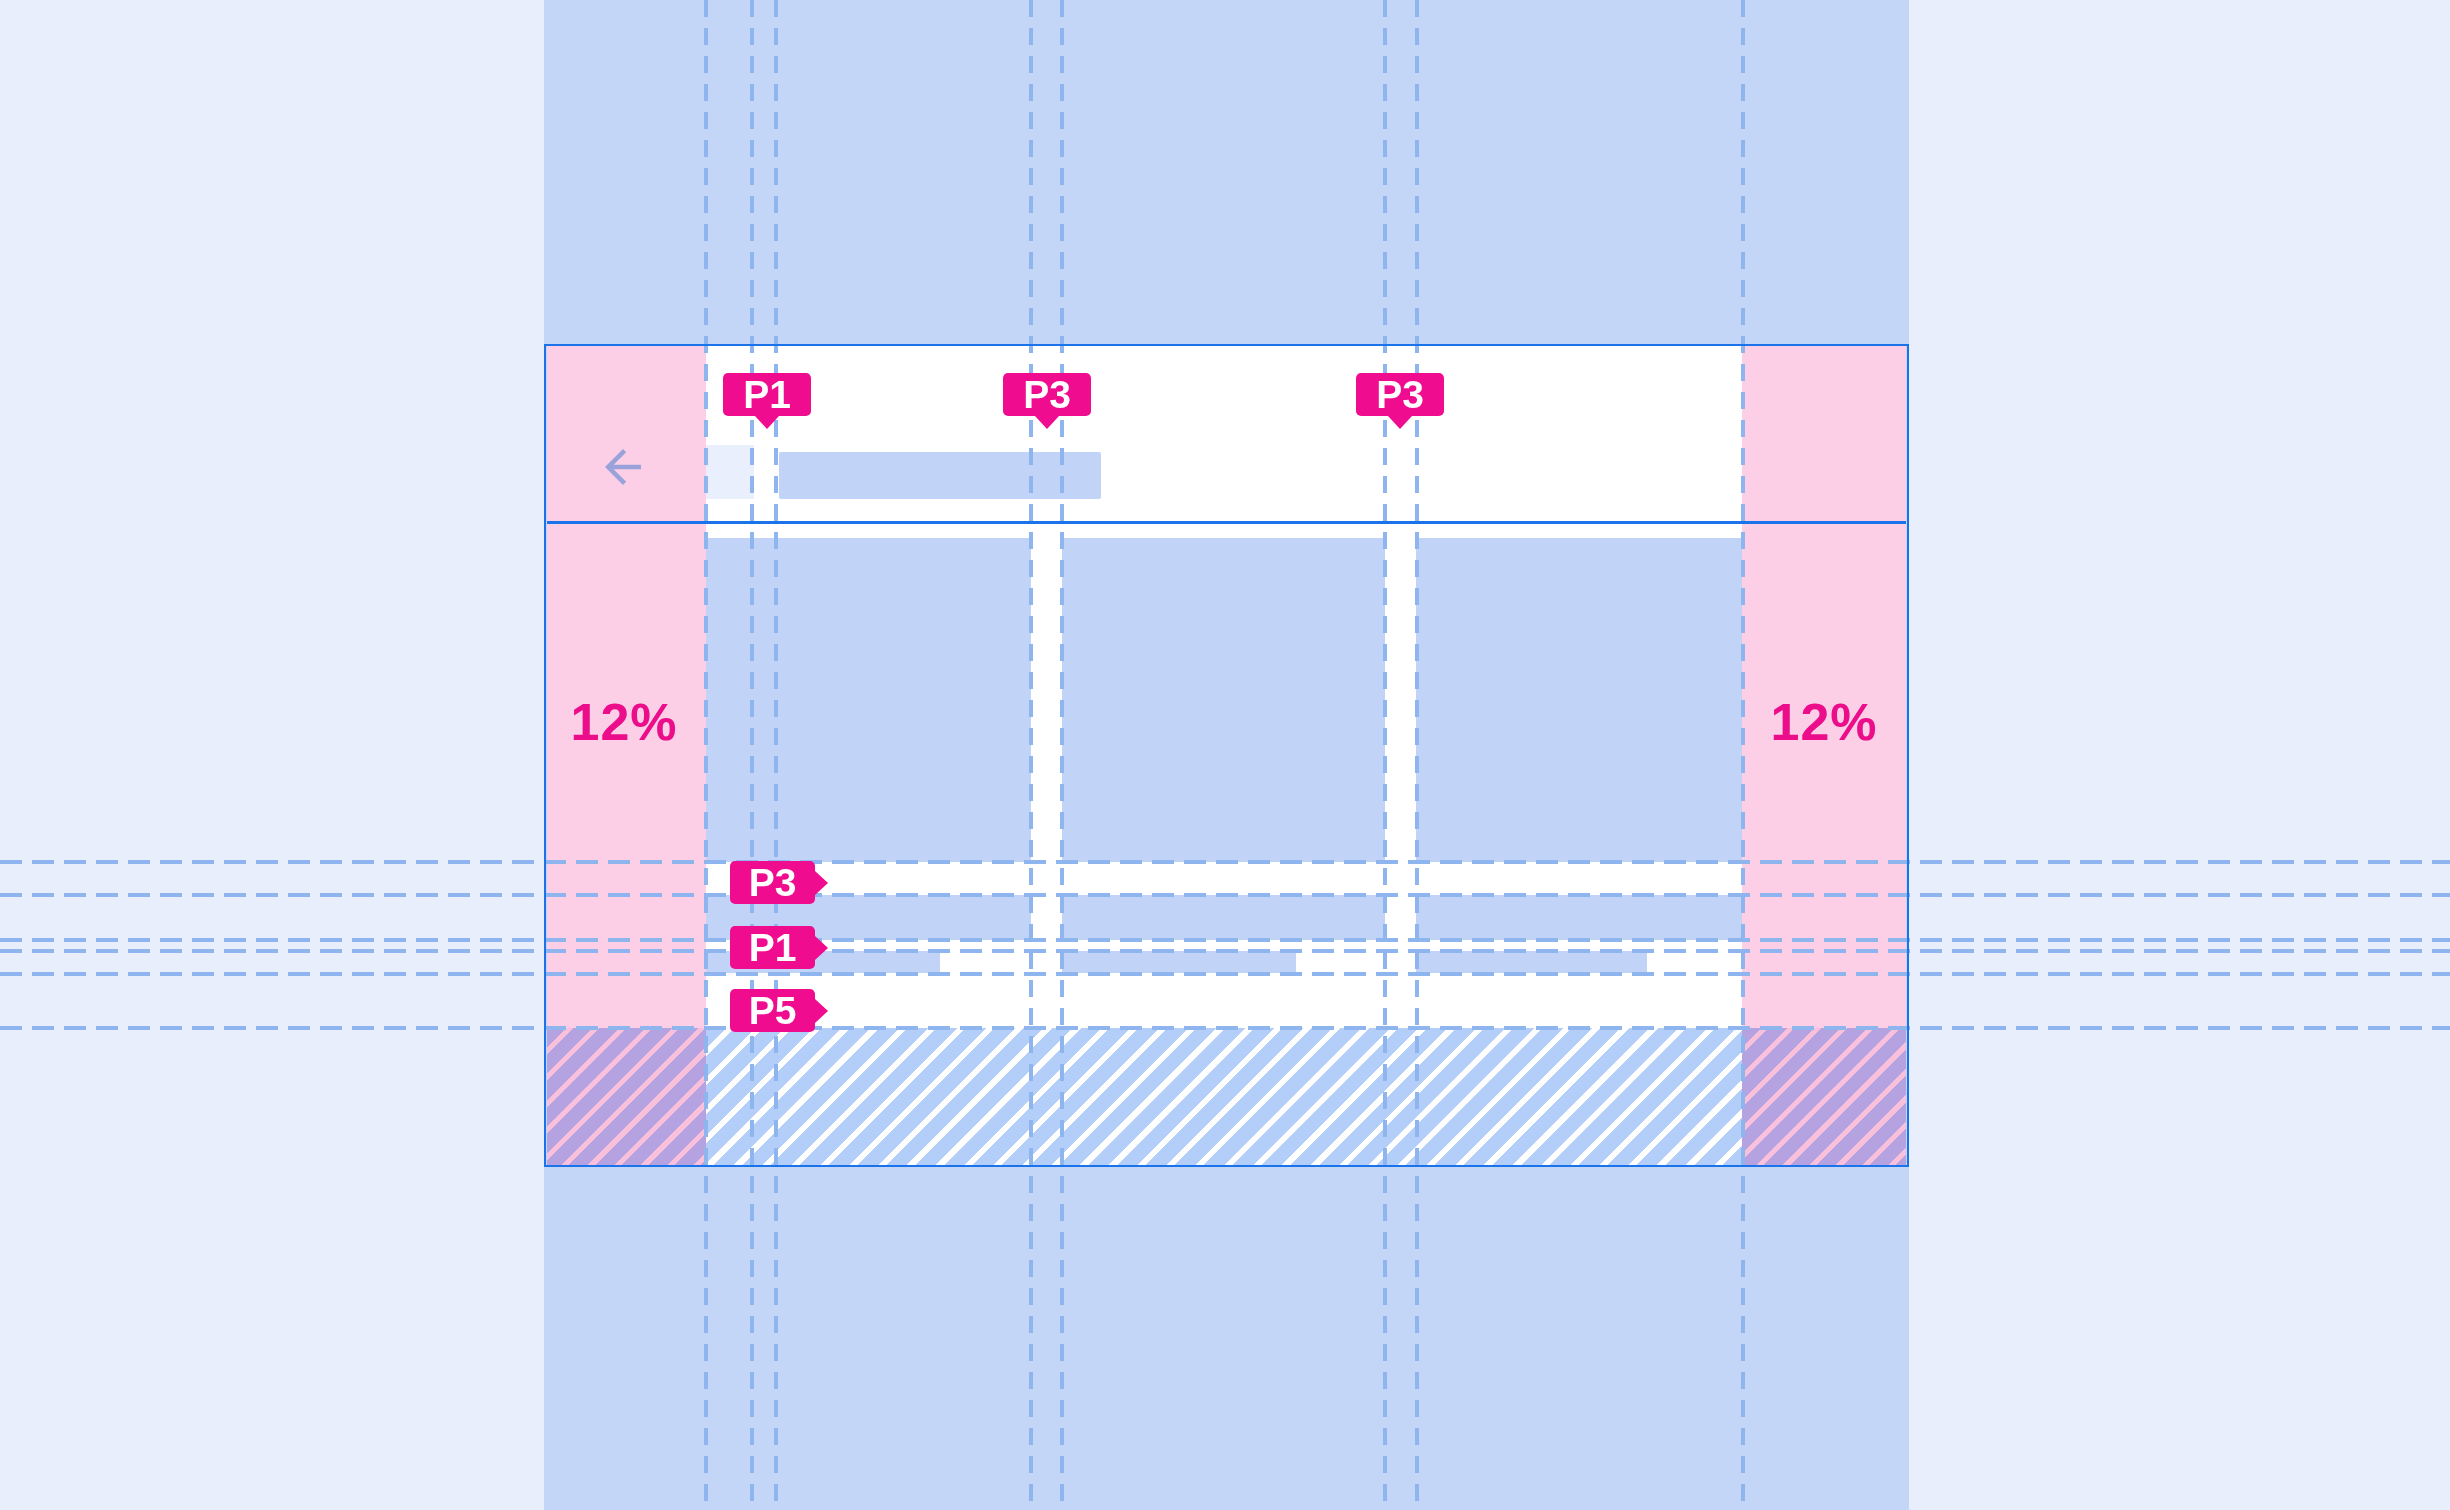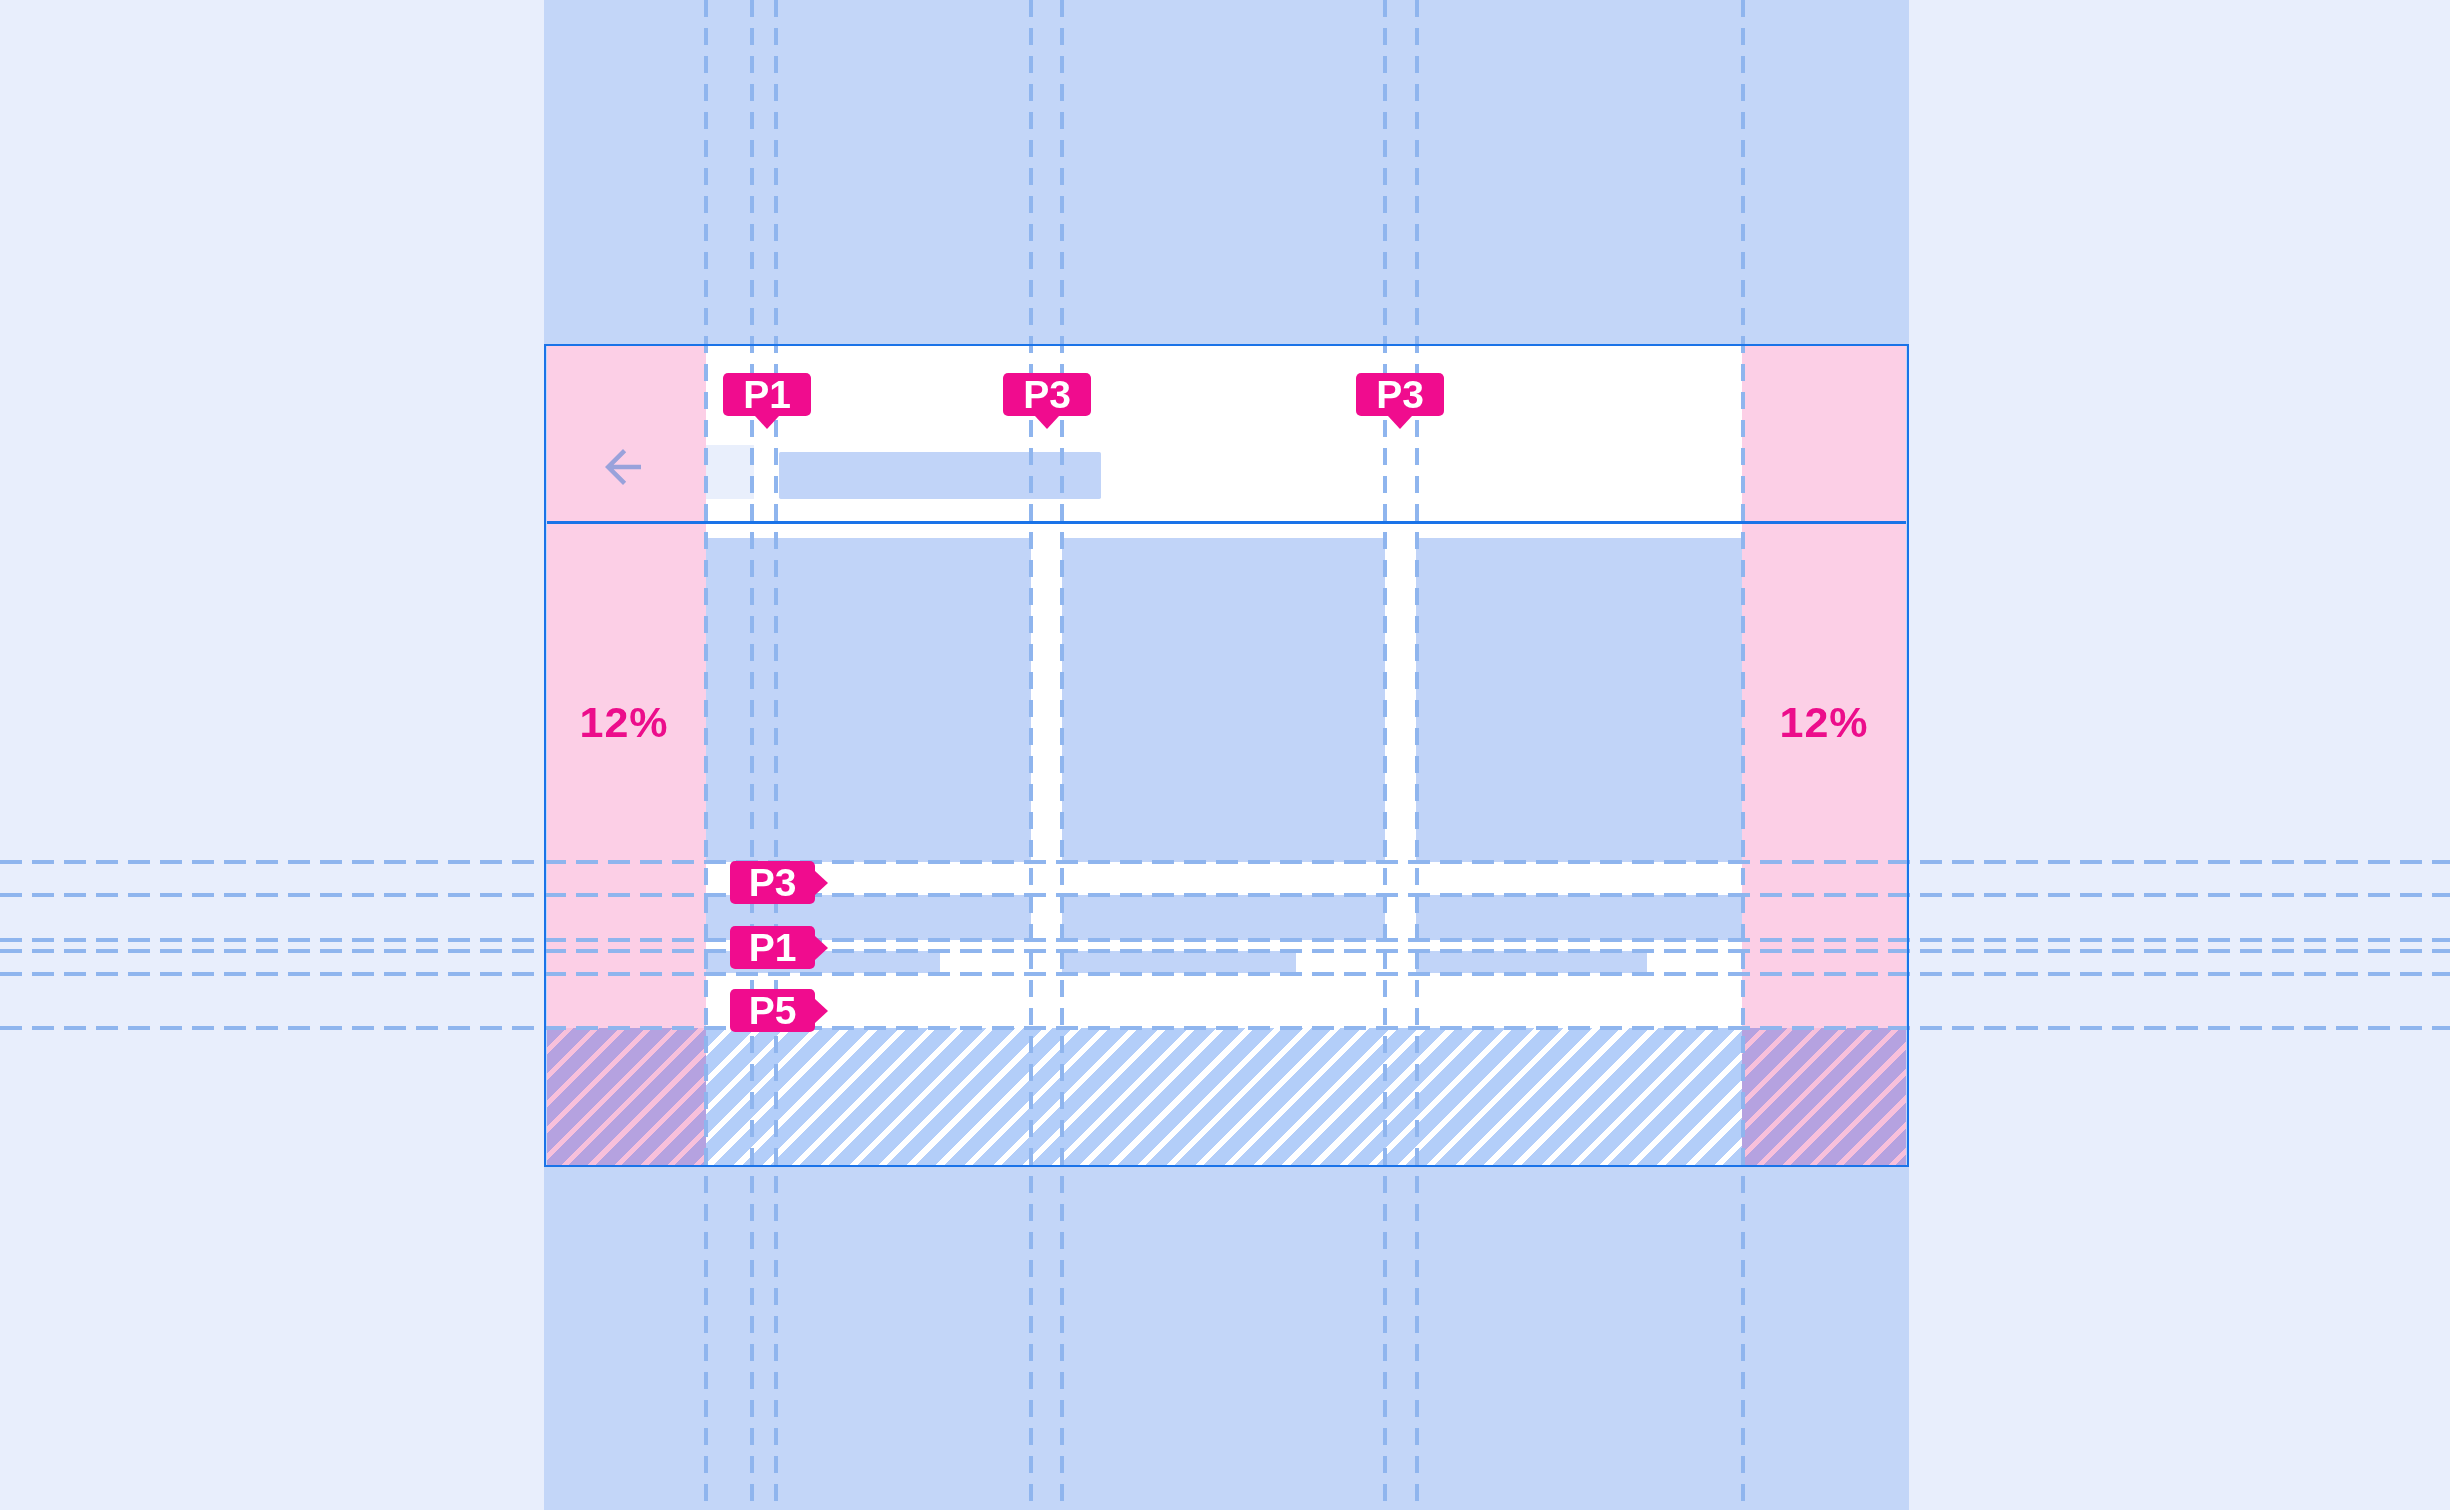--- a/index.html
+++ b/index.html
@@ -5,21 +5,21 @@
   html,body{margin:0;padding:0;}
   .stage{position:relative;width:2450px;height:1511px;overflow:hidden;
          background:var(--c-bg,#e8eefc);font-family:"Liberation Sans",sans-serif;}
   .abs{position:absolute;}
   .band{left:544px;top:0;width:1365px;height:1511px;background:var(--c-band);z-index:1;}
   .content-bg{left:706px;top:346px;width:1036px;height:818px;background:#ffffff;z-index:2;}
   .margin-col{top:346px;height:818px;background:var(--c-margin);z-index:2;}
   .margin-left{left:547px;width:159px;}
   .margin-right{left:1742px;width:164px;}
   .margin-label{z-index:4;width:128px;height:60px;top:692px;display:flex;align-items:center;justify-content:center;
-                color:var(--c-label);font-size:43px;font-weight:bold;letter-spacing:0.9px;}
+                color:var(--c-label);font-size:52px;font-weight:bold;letter-spacing:0.9px;}
   .margin-label.l{left:560px;}
   .margin-label.r{left:1760px;}
   .icon-box{left:706px;top:445px;width:48px;height:54px;background:var(--c-iconbox);z-index:3;}
   .title-bar{left:779px;top:452px;width:322px;height:47px;background:var(--c-card);z-index:3;border-radius:1.7px;}
   .divider{left:547px;top:521px;width:1359px;height:2.6px;background:var(--c-border);z-index:6;}
   .back-arrow{left:596px;top:440px;width:54px;height:54px;z-index:3;}
   .card{top:538px;height:324px;background:var(--c-card);z-index:3;}
   .card.c1{left:706px;width:325px;}
   .card.c2{left:1062px;width:323px;}
   .card.c3{left:1416px;width:326px;}

